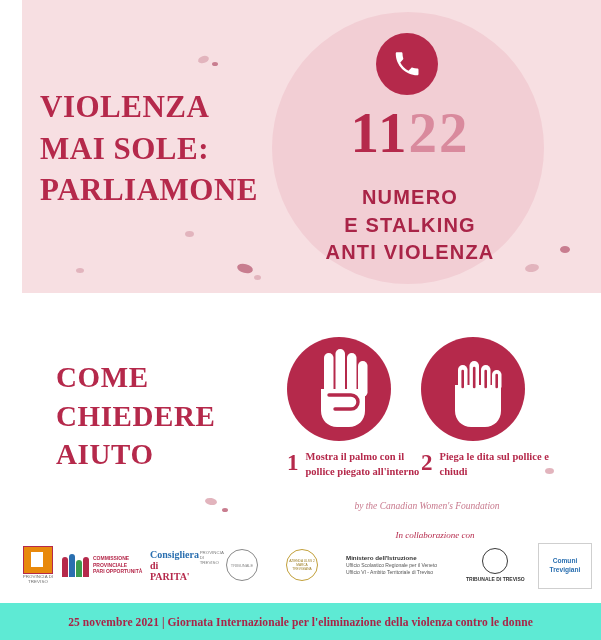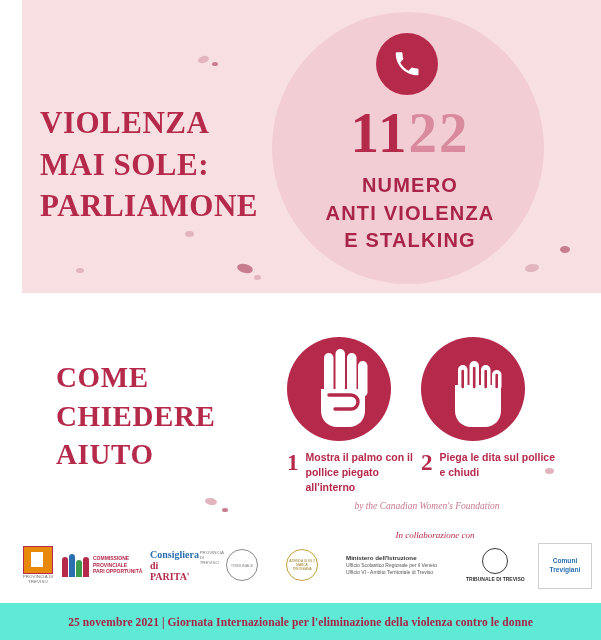--- a/index.html
+++ b/index.html
@@ -50,21 +50,21 @@
     border-radius: 50%;
     background: #b5294b;
     display: flex;
     align-items: center;
     justify-content: center;
   }
   .phone-icon svg { display: block; }
 
   .title-main {
     position: absolute;
-    left: 40px; top: 102px;
+    left: 40px; top: 86px;
     width: 280px;
     color: #b5294b;
     font-family: "Liberation Serif", serif;
     font-weight: bold;
     font-size: 31px;
     line-height: 1.34;
     letter-spacing: 0.5px;
     text-transform: uppercase;
   }
   .title-main .l1 { display:block; }
@@ -81,21 +81,21 @@
     font-size: 57px;
     line-height: 1;
     letter-spacing: 2px;
     color: #b5294b;
     white-space: nowrap;
   }
   .number .faded { color: #d98a9d; }
 
   .number-sub {
     position: absolute;
-    left: 300px; top: 172px;
+    left: 300px; top: 184px;
     width: 220px;
     text-align: center;
     color: #a92447;
     font-family: "Liberation Sans", sans-serif;
     font-weight: bold;
     font-size: 20px;
     line-height: 1.38;
     letter-spacing: 1.2px;
   }
 
@@ -146,21 +146,21 @@
     color: #b5294b;
     font-family: "Liberation Serif", serif;
     font-weight: bold;
     font-size: 23px;
     line-height: 1;
     margin-right: 7px;
     padding-top: 1px;
   }
   .step-text {
     color: #b5294b;
-    font-family: Liberation Sans, sans-serif;
+    font-family: Liberation Serif, serif;
     font-weight: bold;
     font-size: 10.5px;
     line-height: 1.42;
   }
   .credit {
     position: absolute;
     left: 287px; top: 208px;
     width: 280px;
     text-align: center;
     color: #c8798d;
@@ -318,22 +318,22 @@
       <span class="l2">MAI SOLE:</span>
       <span class="l3">PARLIAMONE</span>
     </div>
 
     <div class="number">
       <span>11</span><span class="faded">22</span>
     </div>
 
     <div class="number-sub">
       <div>NUMERO</div>
+      <div>E STALKING</div>
       <div>ANTI VIOLENZA</div>
-      <div>E STALKING</div>
     </div>
   </div>
 
   <div class="band-mid">
     <div class="blob" style="left:205px;top:205px;width:12px;height:7px;transform:rotate(10deg);"></div>
     <div class="blob dark" style="left:222px;top:215px;width:6px;height:4px;"></div>
     <div class="blob" style="left:545px;top:175px;width:9px;height:6px;"></div>
 
     <div class="title-how">
       <div>COME</div>

